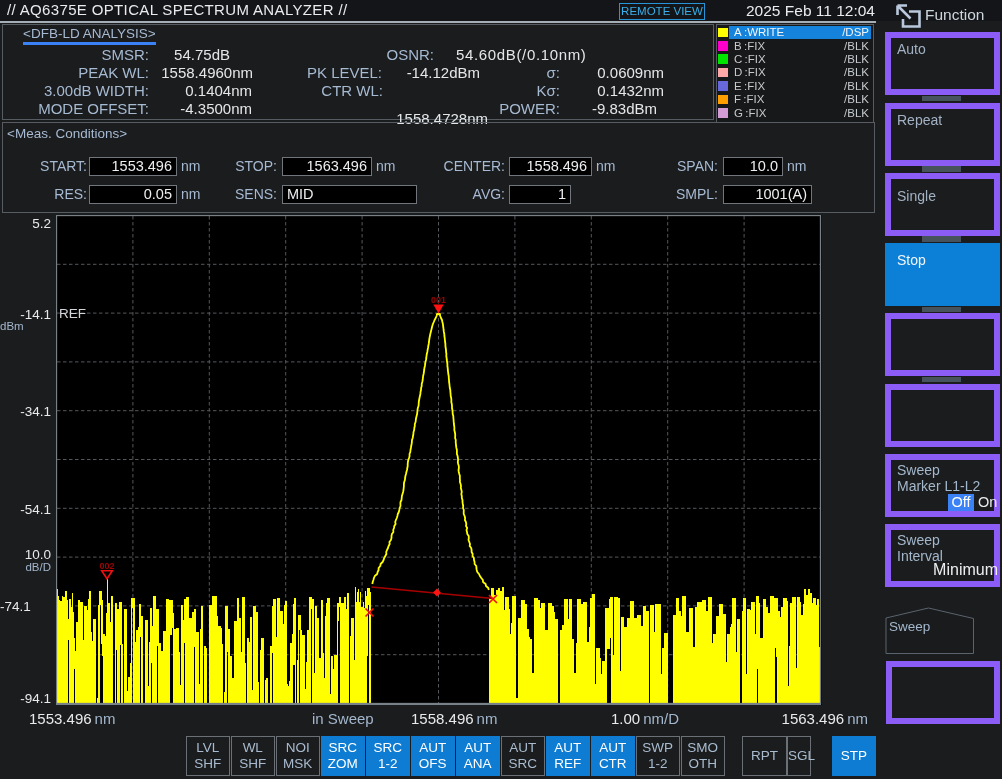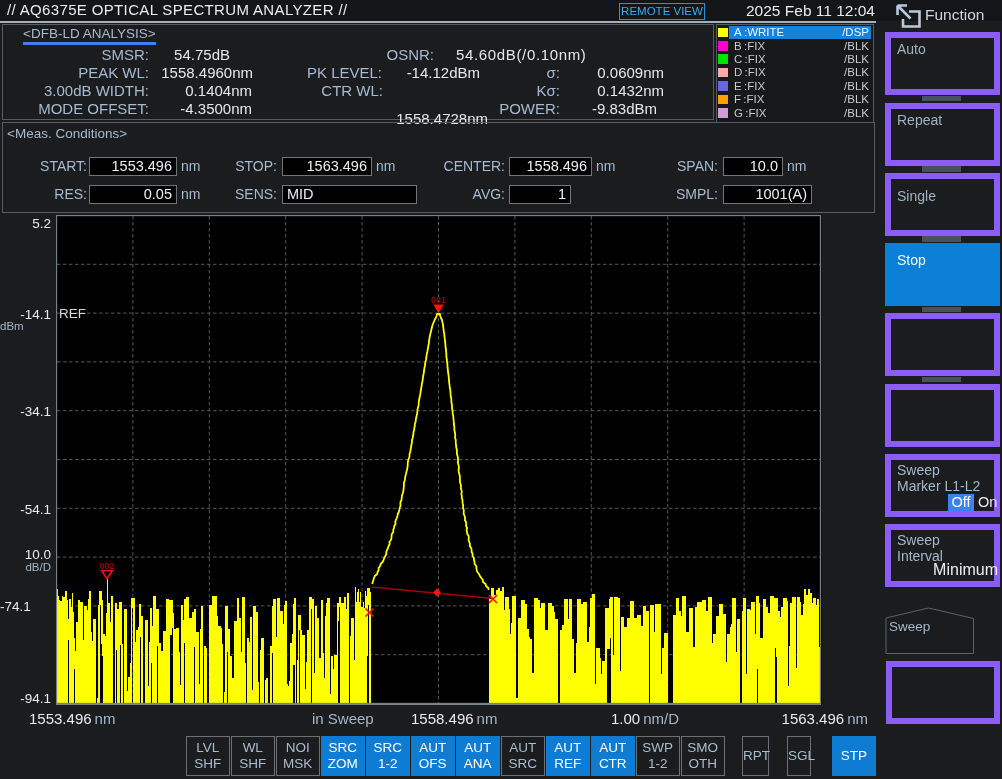--- a/index.html
+++ b/index.html
@@ -192,15 +192,15 @@
 <div class="sk skd" style="left:276px;">NOI<br>MSK</div>
 <div class="sk skb" style="left:321px;">SRC<br>ZOM</div>
 <div class="sk skb" style="left:366px;">SRC<br>1-2</div>
 <div class="sk skb" style="left:411px;">AUT<br>OFS</div>
 <div class="sk skb" style="left:456px;">AUT<br>ANA</div>
 <div class="sk skd" style="left:501px;">AUT<br>SRC</div>
 <div class="sk skb" style="left:546px;">AUT<br>REF</div>
 <div class="sk skb" style="left:591px;">AUT<br>CTR</div>
 <div class="sk skd" style="left:636px;">SWP<br>1-2</div>
 <div class="sk skd" style="left:681px;">SMO<br>OTH</div>
-<div class="sk sk1 skd" style="left:742px;width:27px;">RPT</div>
+<div class="sk sk1 skd" style="left:742px;width:45px;">RPT</div>
 <div class="sk sk1 skd" style="left:787px;width:24px;">SGL</div>
 <div class="sk sk1 skb" style="left:832px;width:44px;">STP</div>
 </div>
 </body></html>

